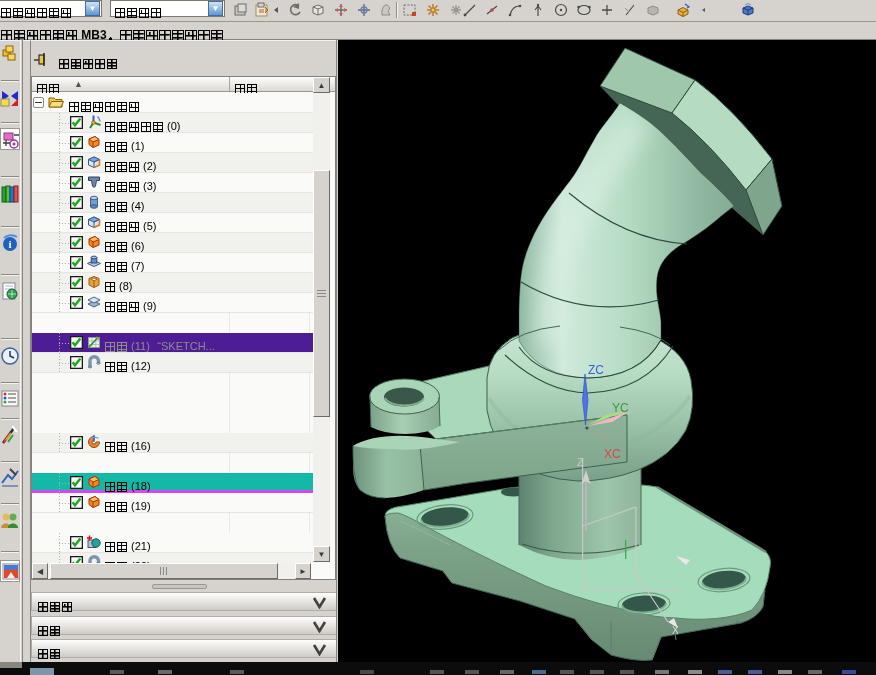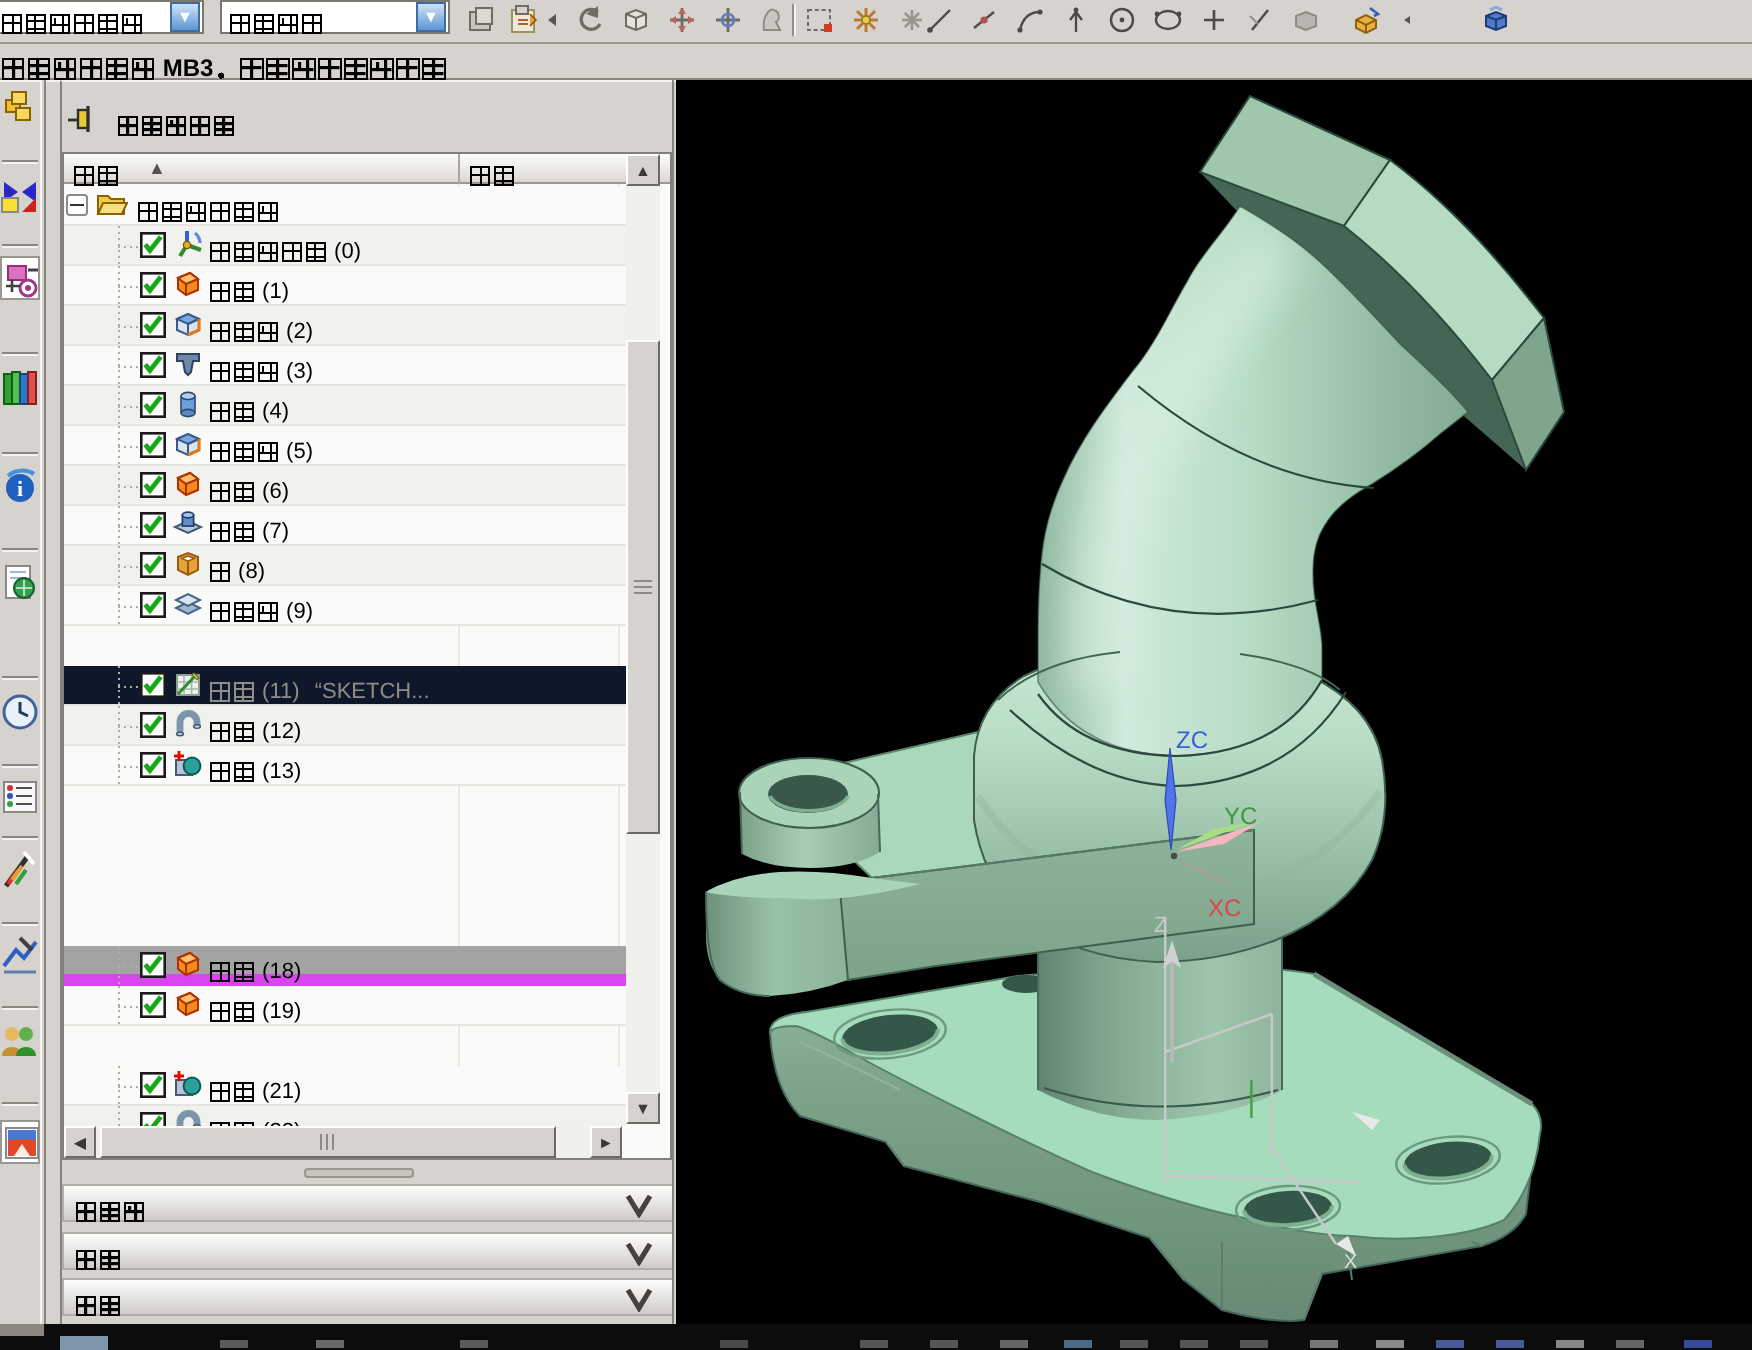--- a/index.html
+++ b/index.html
@@ -422,21 +422,21 @@
       </div>
 <div class="abs" style="left:54px;top:1px;width:16px;height:16px">
         <svg width="16" height="16" viewBox="0 0 16 16" style="position:absolute;left:0;top:0">
           <path d="M2 10 L8 7 L14 10 L8 13 Z" fill="#9fb8cf" stroke="#456384" stroke-width="1"></path>
           <path d="M2 6 L8 3 L14 6 L8 9 Z" fill="#d9e6f2" stroke="#456384" stroke-width="1"></path>
         </svg>
       </div>
 <div class="abs" style="left:72px;top:3px"><b class="cj0 " style="--c:#000;--s:12px"></b><b class="cj1 " style="--c:#000;--s:12px"></b><b class="cj2 " style="--c:#000;--s:12px"></b><span style="font-size:11px;color:#000">&nbsp;(9)</span>
 </div>
 </div>
-<div class="abs" style="left:0;top:240px;width:281px;height:20px;background:#0f172a;border-bottom:1px solid #e6e5e1">
+<div class="abs" style="left:0;top:240px;width:281px;height:20px;background:#4c1d95;border-bottom:1px solid #e6e5e1">
 <div class="abs" style="left:27px;top:0;width:1px;height:20px;background:repeating-linear-gradient(#b0aea9 0 1px,transparent 1px 3px)"></div>
 <div class="abs" style="left:27px;top:10px;width:10px;height:1px;background:repeating-linear-gradient(90deg,#b0aea9 0 1px,transparent 1px 3px)"></div>
 <div class="abs" style="left:38px;top:3px;width:13px;height:13px">
         <svg width="13" height="13" viewBox="0 0 13 13" style="position:absolute;left:0;top:0">
           <rect x="0.5" y="0.5" width="12" height="12" fill="#fff" stroke="#1a1a1a" stroke-width="1.6"></rect>
           <path d="M2.6 6.2 L5 9.2 L10.4 2.4" fill="none" stroke="#18a818" stroke-width="2.4"></path>
         </svg>
       </div>
 <div class="abs" style="left:54px;top:1px;width:16px;height:16px">
         <svg width="16" height="16" viewBox="0 0 16 16" style="position:absolute;left:0;top:0">
@@ -462,40 +462,40 @@
 <div class="abs" style="left:54px;top:1px;width:16px;height:16px">
         <svg width="16" height="16" viewBox="0 0 16 16" style="position:absolute;left:0;top:0">
           <path d="M4 13 L4 7 A4.2 4.2 0 0 1 12.5 7 L12.5 9" fill="none" stroke="#7d94ad" stroke-width="3.4"></path>
           <ellipse cx="4" cy="13" rx="1.7" ry=".9" fill="#c4d2e0" stroke="#3c556e" stroke-width=".7"></ellipse>
           <ellipse cx="12.5" cy="9.3" rx="1.7" ry=".9" fill="#c4d2e0" stroke="#3c556e" stroke-width=".7"></ellipse>
         </svg>
       </div>
 <div class="abs" style="left:72px;top:3px"><b class="cj0 " style="--c:#000;--s:12px"></b><b class="cj1 " style="--c:#000;--s:12px"></b><span style="font-size:11px;color:#000">&nbsp;(12)</span>
 </div>
 </div>
-<div class="abs" style="left:0;top:280px;width:281px;height:20px;background:#fafaf9;border-bottom:1px solid #e6e5e1">
-<div class="abs" style="left:27px;top:0;width:1px;height:20px;background:repeating-linear-gradient(#b0aea9 0 1px,transparent 1px 3px)"></div>
-<div class="abs" style="left:27px;top:10px;width:10px;height:1px;background:repeating-linear-gradient(90deg,#b0aea9 0 1px,transparent 1px 3px)"></div>
-<div class="abs" style="left:38px;top:3px;width:13px;height:13px">
-        <svg width="13" height="13" viewBox="0 0 13 13" style="position:absolute;left:0;top:0">
-          <rect x="0.5" y="0.5" width="12" height="12" fill="#fff" stroke="#1a1a1a" stroke-width="1.6"></rect>
-          <path d="M2.6 6.2 L5 9.2 L10.4 2.4" fill="none" stroke="#18a818" stroke-width="2.4"></path>
-        </svg>
-      </div>
-<div class="abs" style="left:54px;top:1px;width:16px;height:16px">
-        <svg width="16" height="16" viewBox="0 0 16 16" style="position:absolute;left:0;top:0">
-          <rect x="2" y="6" width="8" height="7.5" fill="#b8c4d4" stroke="#41597a" stroke-width="1"></rect>
-          <circle cx="10" cy="9" r="4.2" fill="#2aa198" stroke="#0d5a54" stroke-width="1"></circle>
-          <path d="M3.5 1.5 L3.5 6.5 M1 4 L6 4" stroke="#e00" stroke-width="1.4"></path>
-        </svg>
-      </div>
-<div class="abs" style="left:72px;top:3px"><b class="cj0 " style="--c:#000;--s:12px"></b><b class="cj1 " style="--c:#000;--s:12px"></b><span style="font-size:11px;color:#000">&nbsp;(13)</span>
-</div>
-</div>
-<div class="abs" style="left:0;top:380px;width:281px;height:20px;background:#a3a3a3;border-bottom:6px solid #d946ef">
+<div class="abs" style="left:0;top:340px;width:281px;height:20px;background:#f1f1ee;border-bottom:1px solid #e6e5e1">
+<div class="abs" style="left:27px;top:0;width:1px;height:20px;background:repeating-linear-gradient(#b0aea9 0 1px,transparent 1px 3px)"></div>
+<div class="abs" style="left:27px;top:10px;width:10px;height:1px;background:repeating-linear-gradient(90deg,#b0aea9 0 1px,transparent 1px 3px)"></div>
+<div class="abs" style="left:38px;top:3px;width:13px;height:13px">
+        <svg width="13" height="13" viewBox="0 0 13 13" style="position:absolute;left:0;top:0">
+          <rect x="0.5" y="0.5" width="12" height="12" fill="#fff" stroke="#1a1a1a" stroke-width="1.6"></rect>
+          <path d="M2.6 6.2 L5 9.2 L10.4 2.4" fill="none" stroke="#18a818" stroke-width="2.4"></path>
+        </svg>
+      </div>
+<div class="abs" style="left:54px;top:1px;width:16px;height:16px">
+        <svg width="16" height="16" viewBox="0 0 16 16" style="position:absolute;left:0;top:0">
+          <path d="M8 2.5 A5.5 5.5 0 1 0 13.5 8 L10 8 A2 2 0 1 1 8 6 Z" fill="#e8862c" stroke="#9c4a0a" stroke-width="1"></path>
+          <path d="M8 1 L8 8" stroke="#3a62c4" stroke-width="1.4"></path>
+          <path d="M4 5 A5.5 3 0 0 1 12.5 4.2" fill="none" stroke="#6f9fd8" stroke-width="1.2"></path>
+        </svg>
+      </div>
+<div class="abs" style="left:72px;top:3px"><b class="cj0 " style="--c:#000;--s:12px"></b><b class="cj1 " style="--c:#000;--s:12px"></b><span style="font-size:11px;color:#000">&nbsp;(16)</span>
+</div>
+</div>
+<div class="abs" style="left:0;top:380px;width:281px;height:20px;background:#14b8a6;border-bottom:3px solid #d946ef">
 <div class="abs" style="left:27px;top:0;width:1px;height:20px;background:repeating-linear-gradient(#b0aea9 0 1px,transparent 1px 3px)"></div>
 <div class="abs" style="left:27px;top:10px;width:10px;height:1px;background:repeating-linear-gradient(90deg,#b0aea9 0 1px,transparent 1px 3px)"></div>
 <div class="abs" style="left:38px;top:3px;width:13px;height:13px">
         <svg width="13" height="13" viewBox="0 0 13 13" style="position:absolute;left:0;top:0">
           <rect x="0.5" y="0.5" width="12" height="12" fill="#fff" stroke="#1a1a1a" stroke-width="1.6"></rect>
           <path d="M2.6 6.2 L5 9.2 L10.4 2.4" fill="none" stroke="#18a818" stroke-width="2.4"></path>
         </svg>
       </div>
 <div class="abs" style="left:54px;top:1px;width:16px;height:16px">
         <svg width="16" height="16" viewBox="0 0 16 16" style="position:absolute;left:0;top:0">

